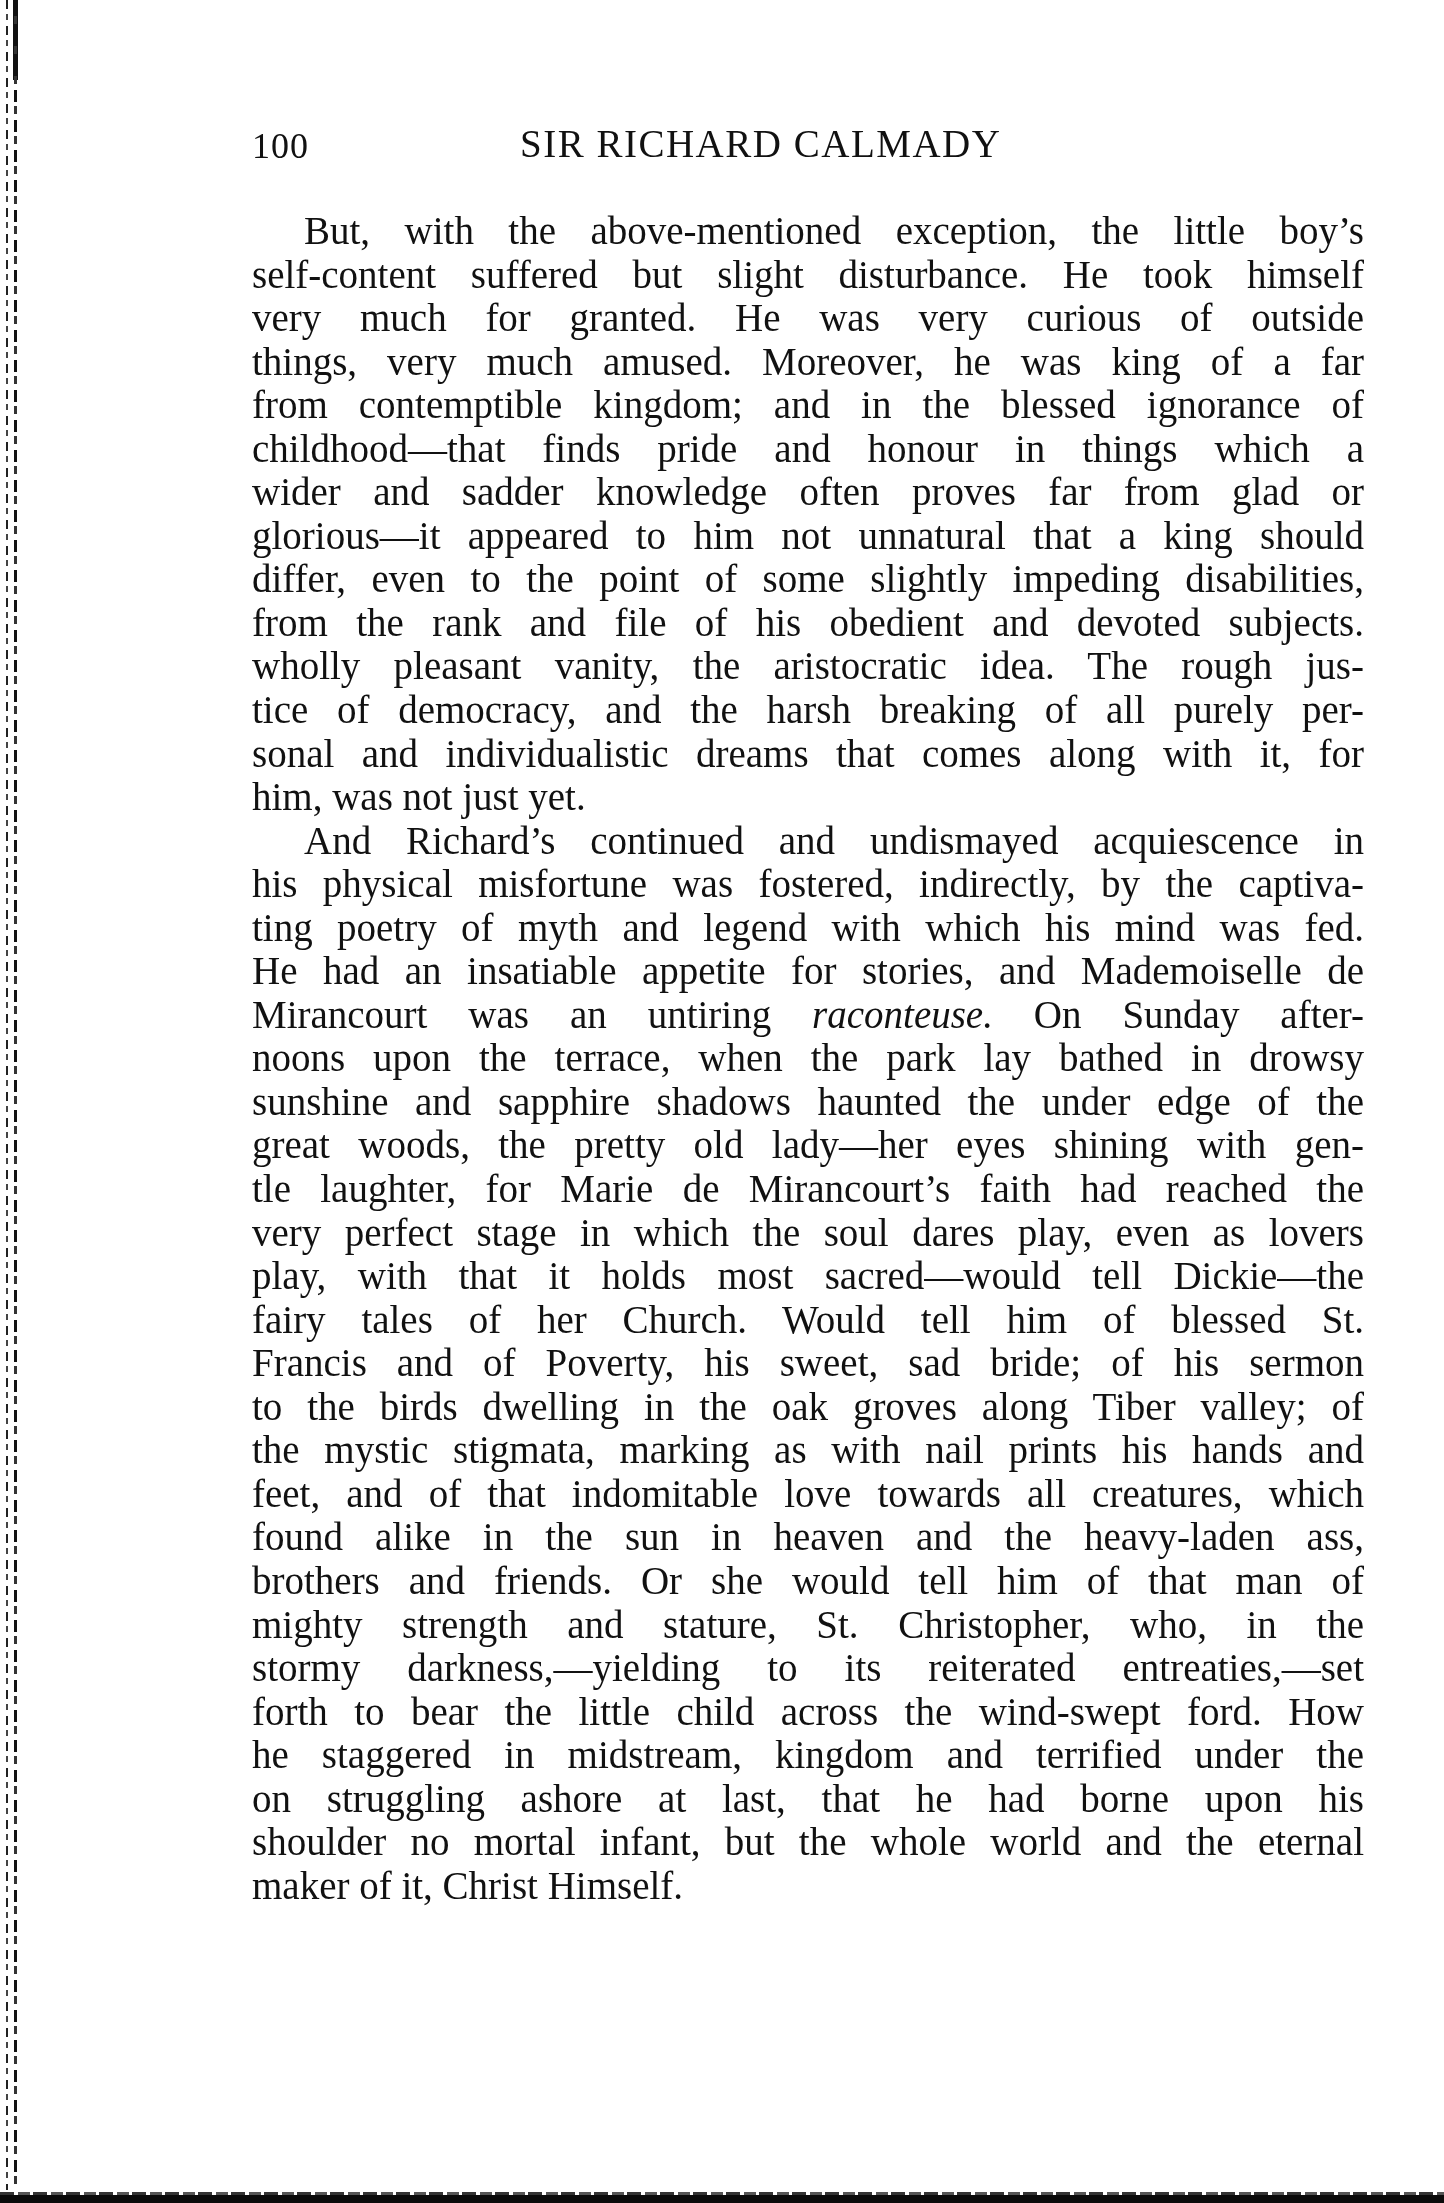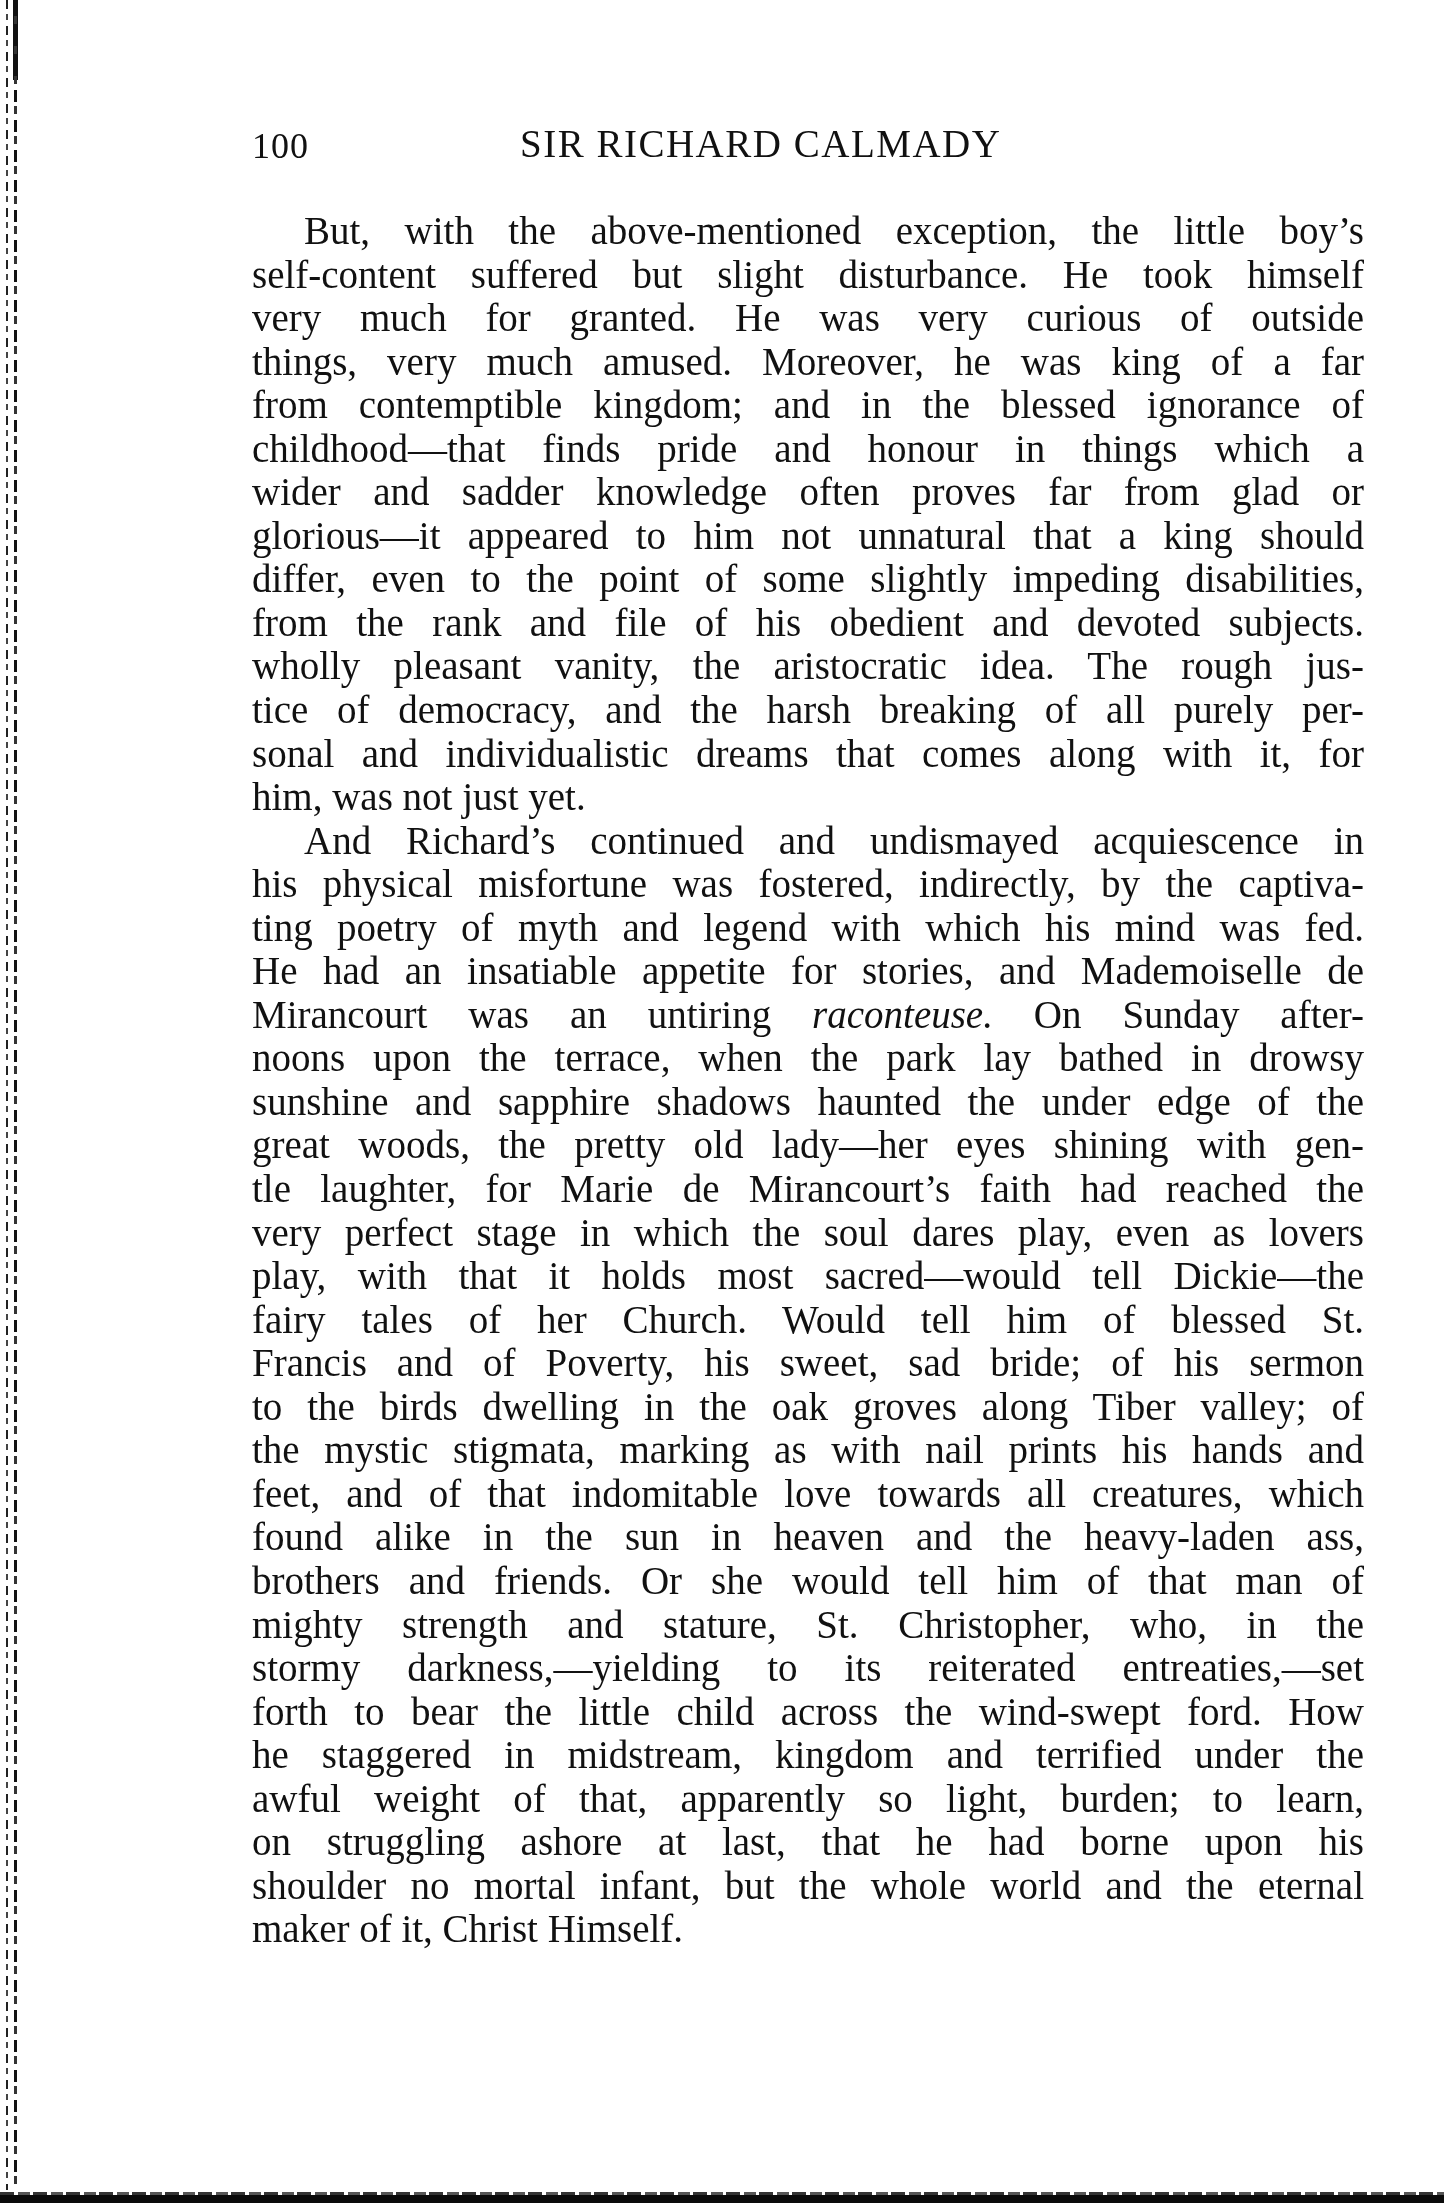--- a/index.html
+++ b/index.html
@@ -155,21 +155,20 @@
       <span class="line">Francis and of Poverty, his sweet, sad bride; of his sermon</span>
       <span class="line">to the birds dwelling in the oak groves along Tiber valley; of</span>
       <span class="line">the mystic stigmata, marking as with nail prints his hands and</span>
       <span class="line">feet, and of that indomitable love towards all creatures, which</span>
       <span class="line">found alike in the sun in heaven and the heavy-laden ass,</span>
       <span class="line">brothers and friends. Or she would tell him of that man of</span>
       <span class="line">mighty strength and stature, St. Christopher, who, in the</span>
       <span class="line">stormy darkness,—yielding to its reiterated entreaties,—set</span>
       <span class="line">forth to bear the little child across the wind-swept ford. How</span>
       <span class="line">he staggered in midstream, kingdom and terrified under the</span>
-      <span class="line">awful weight of that, apparently so light, burden; to learn,</span>
       <span class="line">on struggling ashore at last, that he had borne upon his</span>
       <span class="line">shoulder no mortal infant, but the whole world and the eternal</span>
       <span class="line last">maker of it, Christ Himself.</span>
     </p>
   </div>
 </div>
 
 <div class="scan-edge-bottom-soft"></div>
 <div class="scan-edge-bottom"></div>
 

